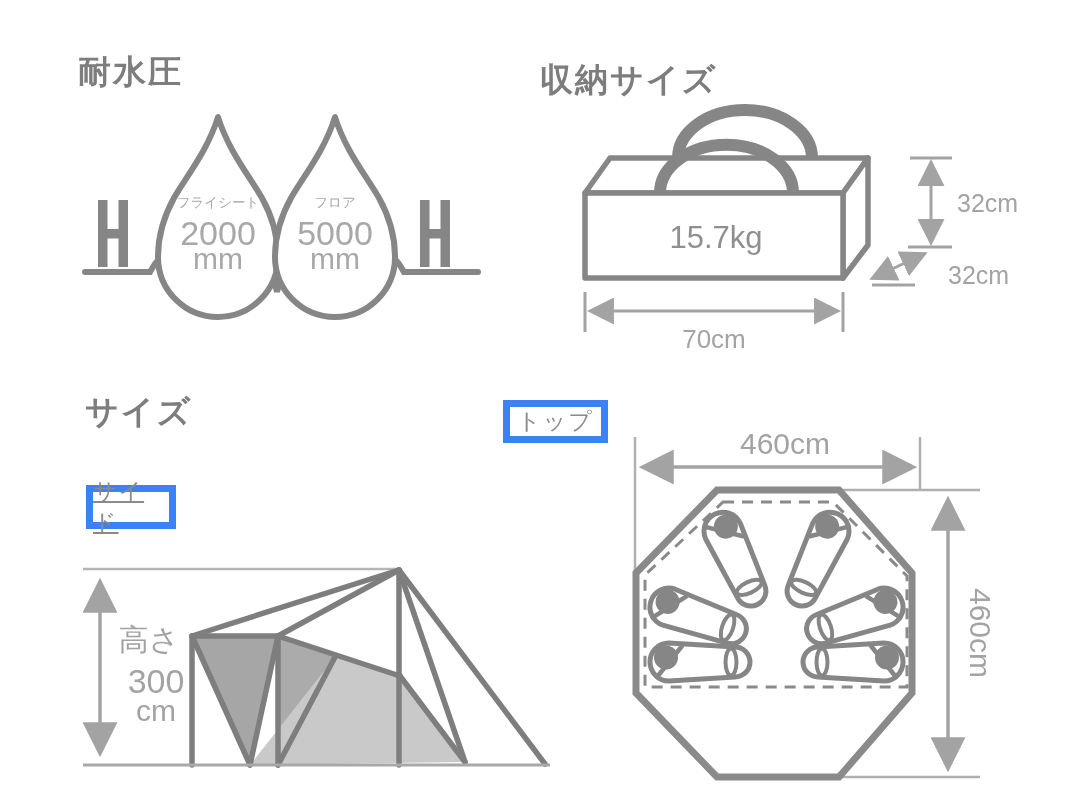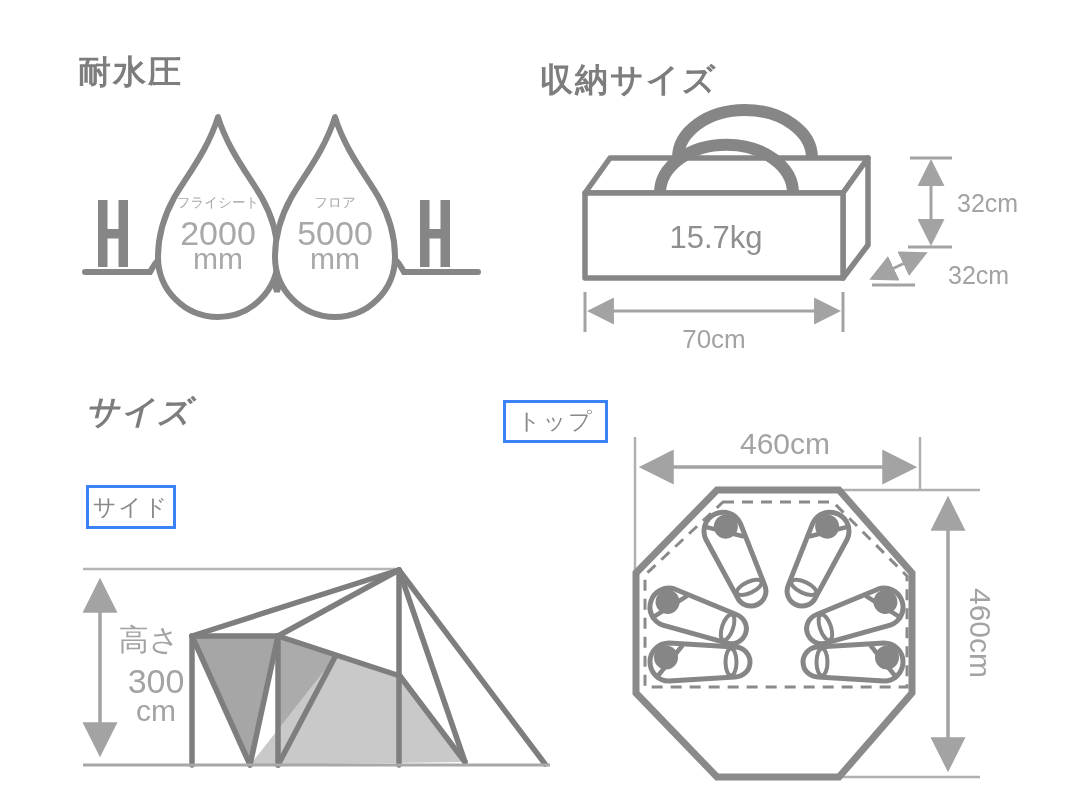--- a/index.html
+++ b/index.html
@@ -1,20 +1,20 @@
 <!DOCTYPE html>
 <html><head>
 <meta charset="utf-8">
 <style>
   html,body{margin:0;padding:0;background:#fff;}
   body{width:1080px;height:810px;position:relative;overflow:hidden;
        font-family:"Liberation Sans","DejaVu Sans",sans-serif;}
   .heading{position:absolute;color:#7d7d7d;font-weight:bold;font-size:33px;
            letter-spacing:2px;white-space:nowrap;text-align:right;}
-  .tag-box{position:absolute;border:3px solid #3b82f6;color:#8a8a8a;font-size:23px;
+  .tag-box{position:absolute;border:7px solid #3b82f6;color:#8a8a8a;font-size:23px;
            display:flex;align-items:center;justify-content:center;letter-spacing:2px;
            box-sizing:border-box;background:#fff;}
   svg{position:absolute;overflow:visible;}
   svg text{font-family:"Liberation Sans","DejaVu Sans",sans-serif;}
   .dim-text{fill:#a3a3a3;}
   .drop-text{fill:#a8a8a8;}
 </style>
 </head>
 <body>
 
@@ -80,23 +80,23 @@
   <text x="388" y="189" font-size="25" class="dim-text">32cm</text>
 
   <g stroke="#a3a3a3" stroke-width="3">
     <line x1="25" y1="197" x2="25" y2="237"></line>
     <line x1="283" y1="197" x2="283" y2="237"></line>
     <line x1="31" y1="216" x2="277" y2="216" marker-start="url(#ahS)" marker-end="url(#ahS)"></line>
   </g>
   <text x="154" y="253" text-anchor="middle" font-size="26" class="dim-text">70cm</text>
 </svg>
 
-<div class="heading" style="left:85px;top:390px;font-style:italic;">サイズ</div>
+<div class="heading" style="left:85px;top:390px;">サイズ</div>
 
-<div class="tag-box" style="left:86px;top:485px;width:90px;height:44px;">
+<div class="tag-box" style="left:86px;top:485px;width:90px;height:44px;text-decoration:underline;">
   <span>サイド</span>
 </div>
 
 <div class="tag-box" style="left:503px;top:400px;width:105px;height:43px;">
   <span>トップ</span>
 </div>
 
 <svg width="510" height="230" viewBox="0 0 510 230" style="left:70px;top:555px;">
   <defs>
     <marker id="ahH" viewBox="0 0 10 10" refX="8.5" refY="5" markerWidth="10" markerHeight="10" orient="auto-start-reverse">

